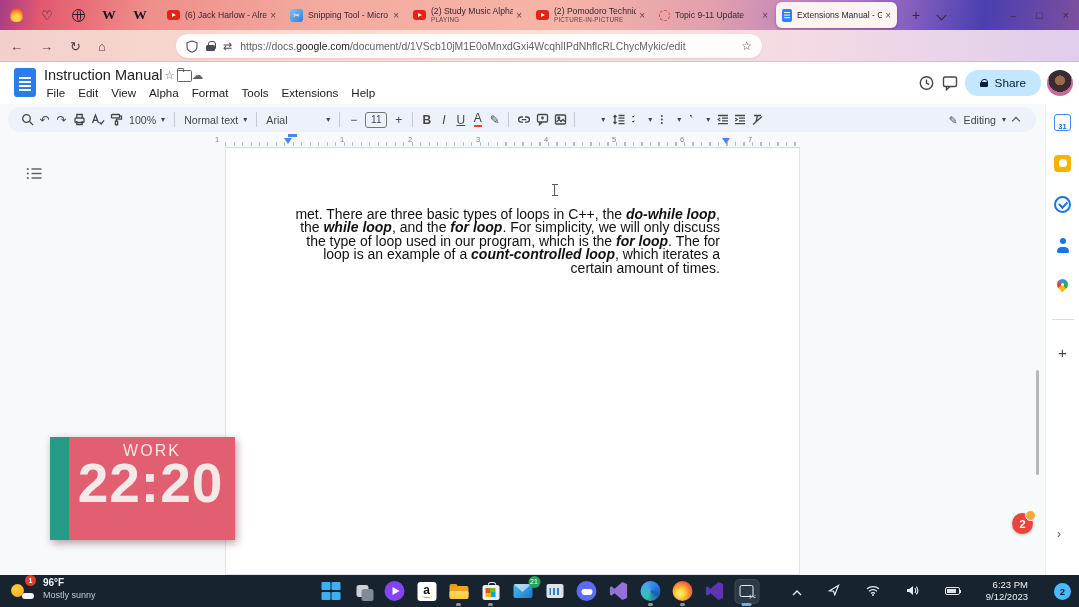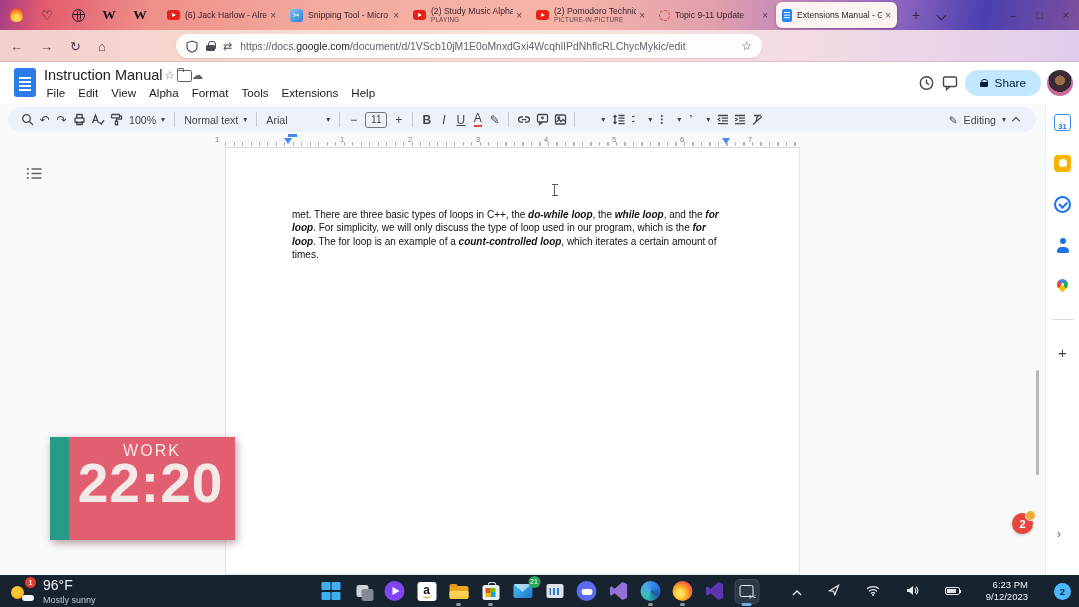--- a/index.html
+++ b/index.html
@@ -114,21 +114,21 @@
 .mkbar{position:absolute;width:9px;height:3px;background:#4688f1;top:0}
 .rulerv{position:absolute;top:147px;left:0;width:10px;bottom:32px;background:#f8f9fb}
 .rulerv:before{content:"";position:absolute;top:0;bottom:0;right:2px;width:4px;
   background:repeating-linear-gradient(180deg,#b6bac0 0 1px,transparent 1px 8.3px)}
 .rulerv .rn{left:1px;writing-mode:vertical-rl;transform:rotate(180deg)}
 
 
 .canvas{position:absolute;top:147px;left:0;right:0;bottom:32px;background:#f8f9fb}
 .outline{position:absolute;left:26px;top:19px}
 .page{position:absolute;left:225px;top:0;width:575px;height:100%;background:#fff;border:1px solid #e2e4e8;border-top:1px solid #d8dadf}
-.ptext{position:absolute;left:66px;top:60px;width:428px;font-size:10px;line-height:13.4px;color:#111;text-align:left}
+.ptext{position:absolute;left:66px;top:60px;width:428px;font-size:14px;line-height:13.4px;color:#111;text-align:right}
 .ptext .bi{font-style:italic;font-weight:bold}
 .caret{position:absolute;left:328px;top:36px;width:1.4px;height:12px;background:#5a5a5a}
 .caret:before,.caret:after{content:"";position:absolute;left:-2.2px;width:6px;height:1.4px;background:#5a5a5a}
 .caret:before{top:0}.caret:after{bottom:0}
 .scrollv{position:absolute;left:1036px;top:223px;width:3px;height:105px;border-radius:2px;background:#b4b7bc}
 .gbadge{position:absolute;left:1012px;top:366px;width:21px;height:21px;border-radius:50%;background:#e8453c;
   color:#fff;font-size:11px;font-weight:bold;display:flex;align-items:center;justify-content:center;box-shadow:0 1px 3px rgba(0,0,0,.25)}
 .gbadge:after{content:"";position:absolute;right:-3px;top:-3px;width:9px;height:9px;border-radius:50%;background:#f6a93b;border:1.5px solid #fff}
 
 
@@ -162,21 +162,21 @@
 
 .taskbar{position:absolute;left:0;right:0;bottom:0;height:32px;background:#17232f}
 .weather{position:absolute;left:10px;top:2px;display:flex;gap:8px;align-items:center;color:#e7eaee}
 .wsun{position:relative;width:25px;height:24px}
 .wsun:before{content:"";position:absolute;left:1px;top:7px;width:13px;height:13px;border-radius:50%;
   background:radial-gradient(circle at 40% 40%,#ffd23e,#ff9e1a)}
 .wsun:after{content:"";position:absolute;right:1px;bottom:2px;width:12px;height:6.5px;border-radius:5px;background:#f2f5f7}
 .wbadge{position:absolute;right:-1px;top:-2px;width:11px;height:11px;border-radius:50%;background:#e23b2e;
   color:#fff;font-size:7px;text-align:center;line-height:11px;font-weight:bold}
 .wtxt{line-height:1.25;font-size:9px;color:#c3c9d0}
-.wtemp{font-size:14px;font-weight:normal;color:#eef1f4}
+.wtemp{font-size:10px;font-weight:bold;color:#eef1f4}
 .centerbar{position:absolute;left:50%;top:0;height:32px;transform:translateX(-50%);display:flex;align-items:center;gap:10px}
 .start{width:20px;height:20px;display:grid;grid-template-columns:8.5px 8.5px;grid-template-rows:8.5px 8.5px;gap:1.6px;padding:.7px}
 .start i{background:#3fb0ef;border-radius:1px}
 .searchpill{width:152px;height:22px;border:1px solid #87909c;border-radius:12px;background:#212d3a;
   display:flex;align-items:center;gap:7px;padding:0 3px 0 10px;color:#cfd4da;font-size:10.5px}
 .hl{margin-left:auto;width:17px;height:17px;border-radius:50%;background:#f2f5f7;display:flex;align-items:center;justify-content:center}
 .hl i{width:9px;height:9px;border-radius:50%;background:conic-gradient(#f6a93b,#e8607a,#7a52c8,#4aa8e8,#f6a93b)}
 .apps{display:flex;gap:9px;align-items:center}
 .app{width:23px;height:23px;position:relative;display:flex;align-items:center;justify-content:center;border-radius:4px}
 .app.active{background:#2c3947;box-shadow:0 0 0 1px #3b4957}

